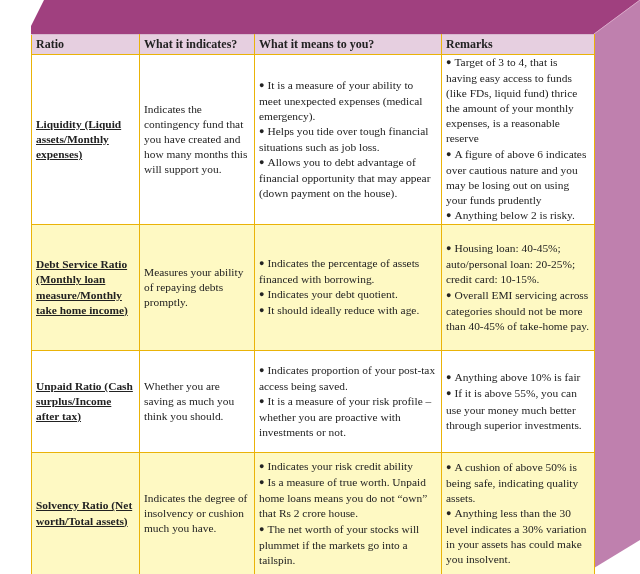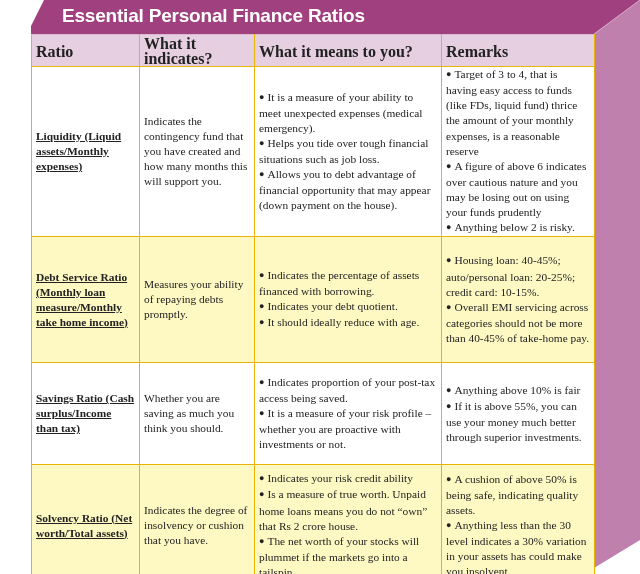--- a/index.html
+++ b/index.html
@@ -15,21 +15,21 @@
   table.ratios {
     position: absolute; left: 31px; top: 34px; width: 563px;
     border-collapse: collapse; table-layout: fixed;
     font-family: "Liberation Serif", "DejaVu Serif", serif;
     font-size: 11.4px; line-height: 15.1px; color: #222222;
   }
   table.ratios td, table.ratios th {
     border: 1px solid #eab308; vertical-align: middle; padding: 0 4px; text-align: left;
   }
   table.ratios th {
-    background: #e6cfe0; font-weight: bold; font-size: 16px; height: 18px; padding-top: 1px;
+    background: #e6cfe0; font-weight: bold; font-size: 12px; height: 18px; padding-top: 1px;
     border-top: 1px solid #d9b9d0;
   }
   tr.alt td { background: #fef9c3; }
   tr.plain td { background: #ffffff; }
   td.ratio-cell { font-weight: bold; text-decoration: underline; }
   .bullet { display: block; }
   .bullet .dot { font-size: 9px; margin-right: 3px; position: relative; top: -1px; }
 </style>
 </head>
 <body>
@@ -38,21 +38,20 @@
   <svg class="side-face" width="640" height="574" viewBox="0 0 640 574">
 
     <polygon points="594,34 640,0 640,540 594,568" fill="#bf80ae"></polygon>
 
     <polygon points="44,0 640,0 594,34 31,34 31,26" fill="#a0407f"></polygon>
 
     <line x1="594" y1="34" x2="640" y2="0" stroke="#d9a6c8" stroke-width="1"></line>
     <line x1="594" y1="34" x2="594" y2="568" stroke="#9a5f8a" stroke-width="0.8"></line>
   </svg>
 
-  <div class="title">Essential Personal Finance Ratios</div>
 
   <table class="ratios">
     <colgroup>
       <col style="width:108px">
       <col style="width:115px">
       <col style="width:187px">
       <col style="width:153px">
     </colgroup>
     <thead>
       <tr>
@@ -87,35 +86,35 @@
           <span class="bullet"><span class="dot">●</span><span>Indicates your debt quotient.</span></span>
           <span class="bullet"><span class="dot">●</span><span>It should ideally reduce with age.</span></span>
         </td>
         <td>
           <span class="bullet"><span class="dot">●</span><span>Housing loan: 40-45%; auto/personal loan: 20-25%; credit card: 10-15%.</span></span>
           <span class="bullet"><span class="dot">●</span><span>Overall EMI servicing across categories should not be more than 40-45% of take-home pay.</span></span>
         </td>
       </tr>
 
       <tr class="plain" style="height:102px">
-        <td class="ratio-cell">Savings Ratio (Cash surplus/Income than tax)</td>
+        <td class="ratio-cell">Unpaid Ratio (Cash surplus/Income after tax)</td>
         <td>Whether you are saving as much you think you should.</td>
         <td>
           <span class="bullet"><span class="dot">●</span><span>Indicates proportion of your post-tax access being saved.</span></span>
           <span class="bullet"><span class="dot">●</span><span>It is a measure of your risk profile – whether you are proactive with investments or not.</span></span>
         </td>
         <td>
           <span class="bullet"><span class="dot">●</span><span>Anything above 10% is fair</span></span>
           <span class="bullet"><span class="dot">●</span><span>If it is above 55%, you can use your money much better through superior investments.</span></span>
         </td>
       </tr>
 
       <tr class="alt" style="height:122px">
         <td class="ratio-cell">Solvency Ratio (Net worth/Total assets)</td>
-        <td>Indicates the degree of insolvency or cushion that you have.</td>
+        <td>Indicates the degree of insolvency or cushion much you have.</td>
         <td>
           <span class="bullet"><span class="dot">●</span><span>Indicates your risk credit ability</span></span>
           <span class="bullet"><span class="dot">●</span><span>Is a measure of true worth. Unpaid home loans means you do not “own” that Rs 2 crore house.</span></span>
           <span class="bullet"><span class="dot">●</span><span>The net worth of your stocks will plummet if the markets go into a tailspin.</span></span>
         </td>
         <td>
           <span class="bullet"><span class="dot">●</span><span>A cushion of above 50% is being safe, indicating quality assets.</span></span>
           <span class="bullet"><span class="dot">●</span><span>Anything less than the 30 level indicates a 30% variation in your assets has could make you insolvent.</span></span>
         </td>
       </tr>

